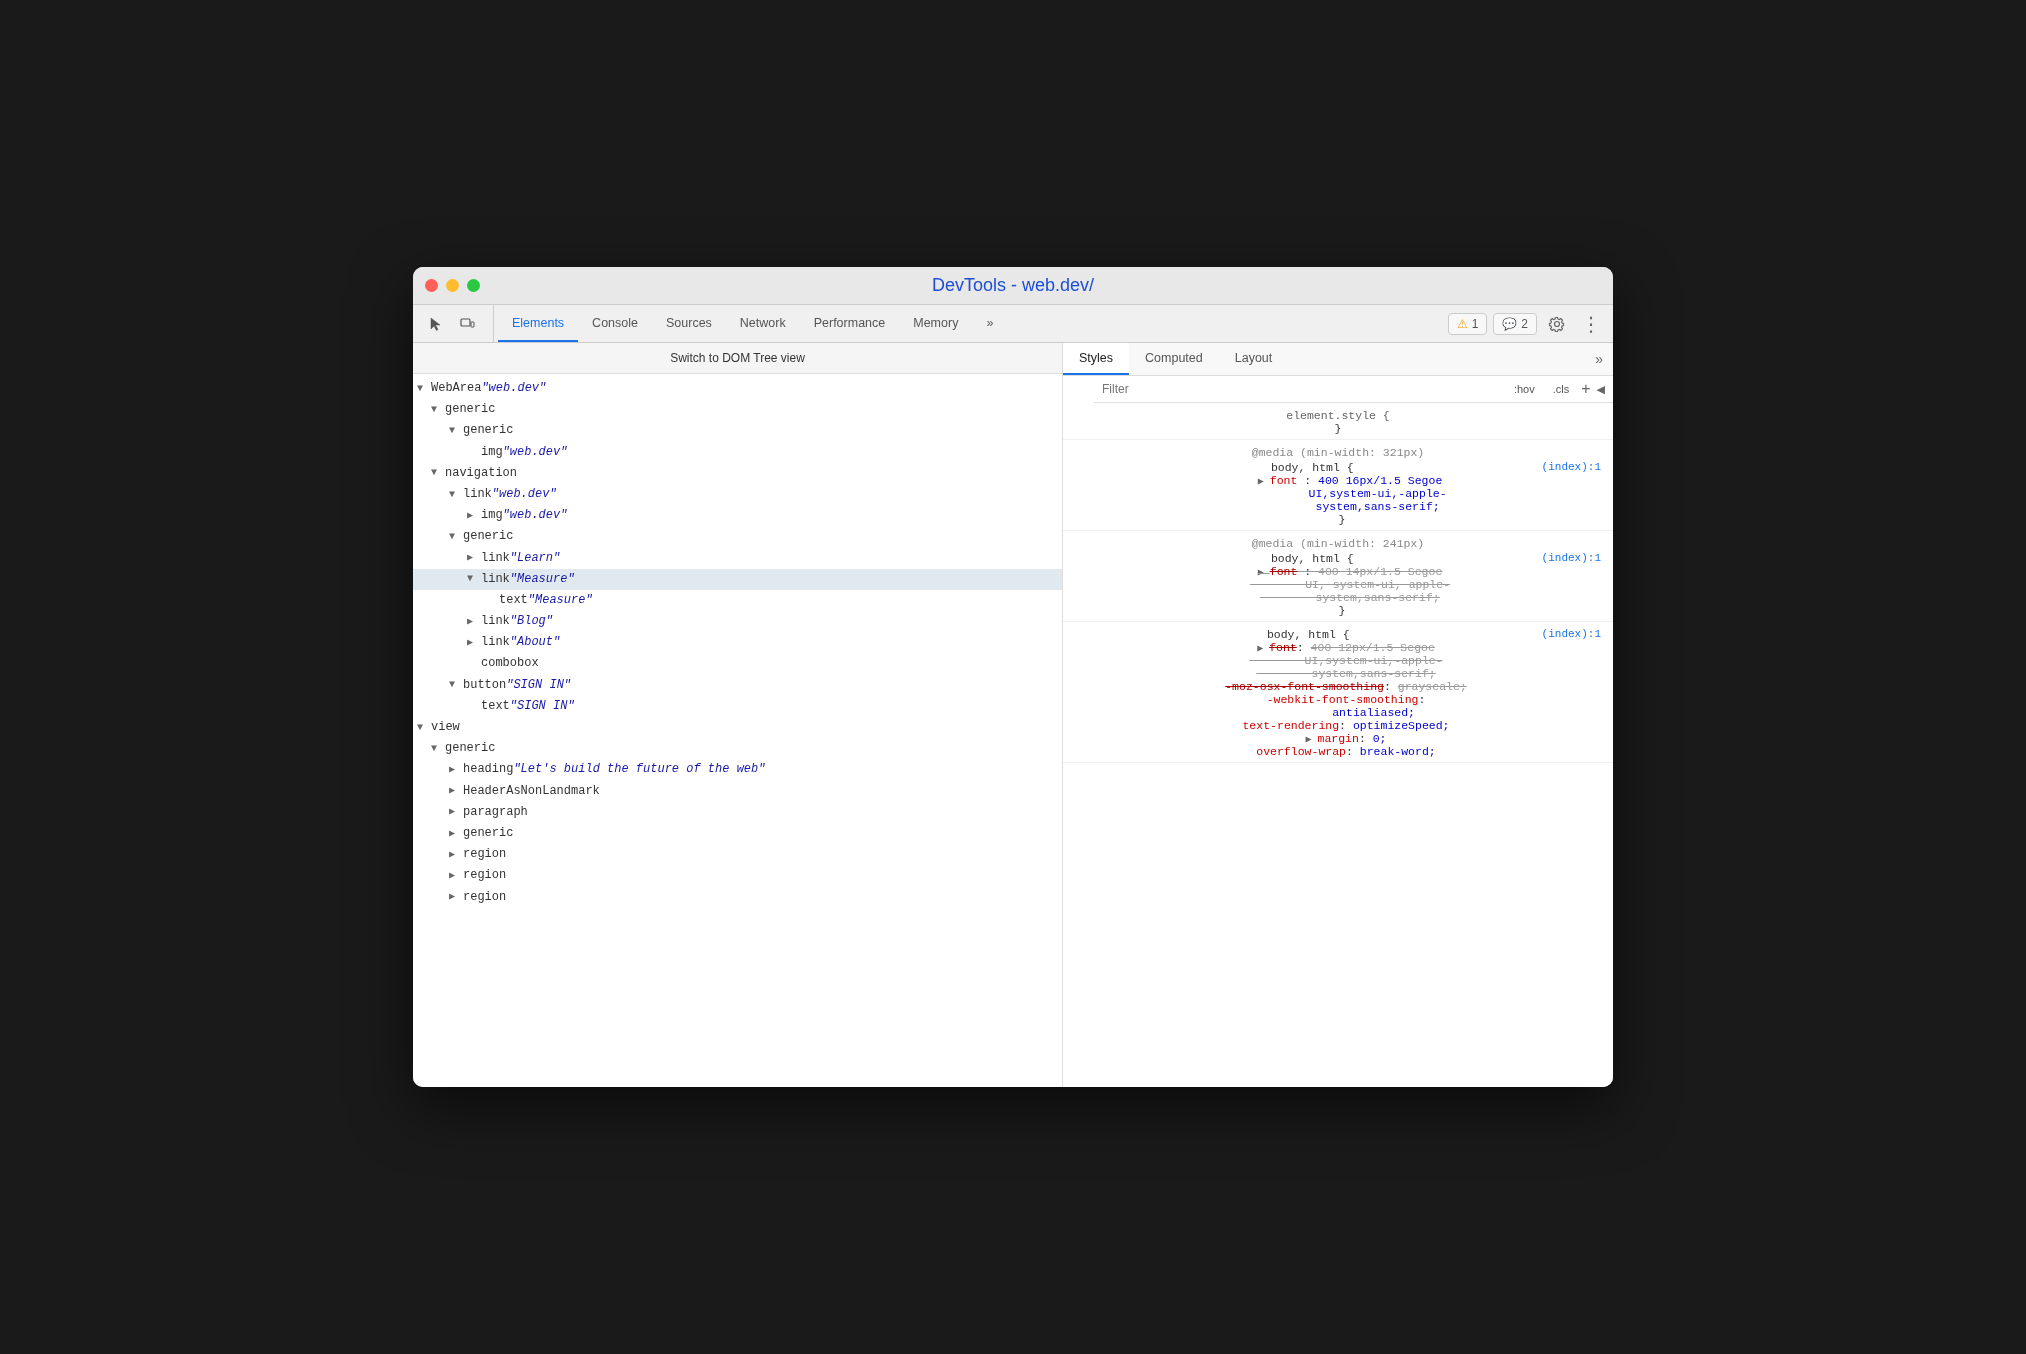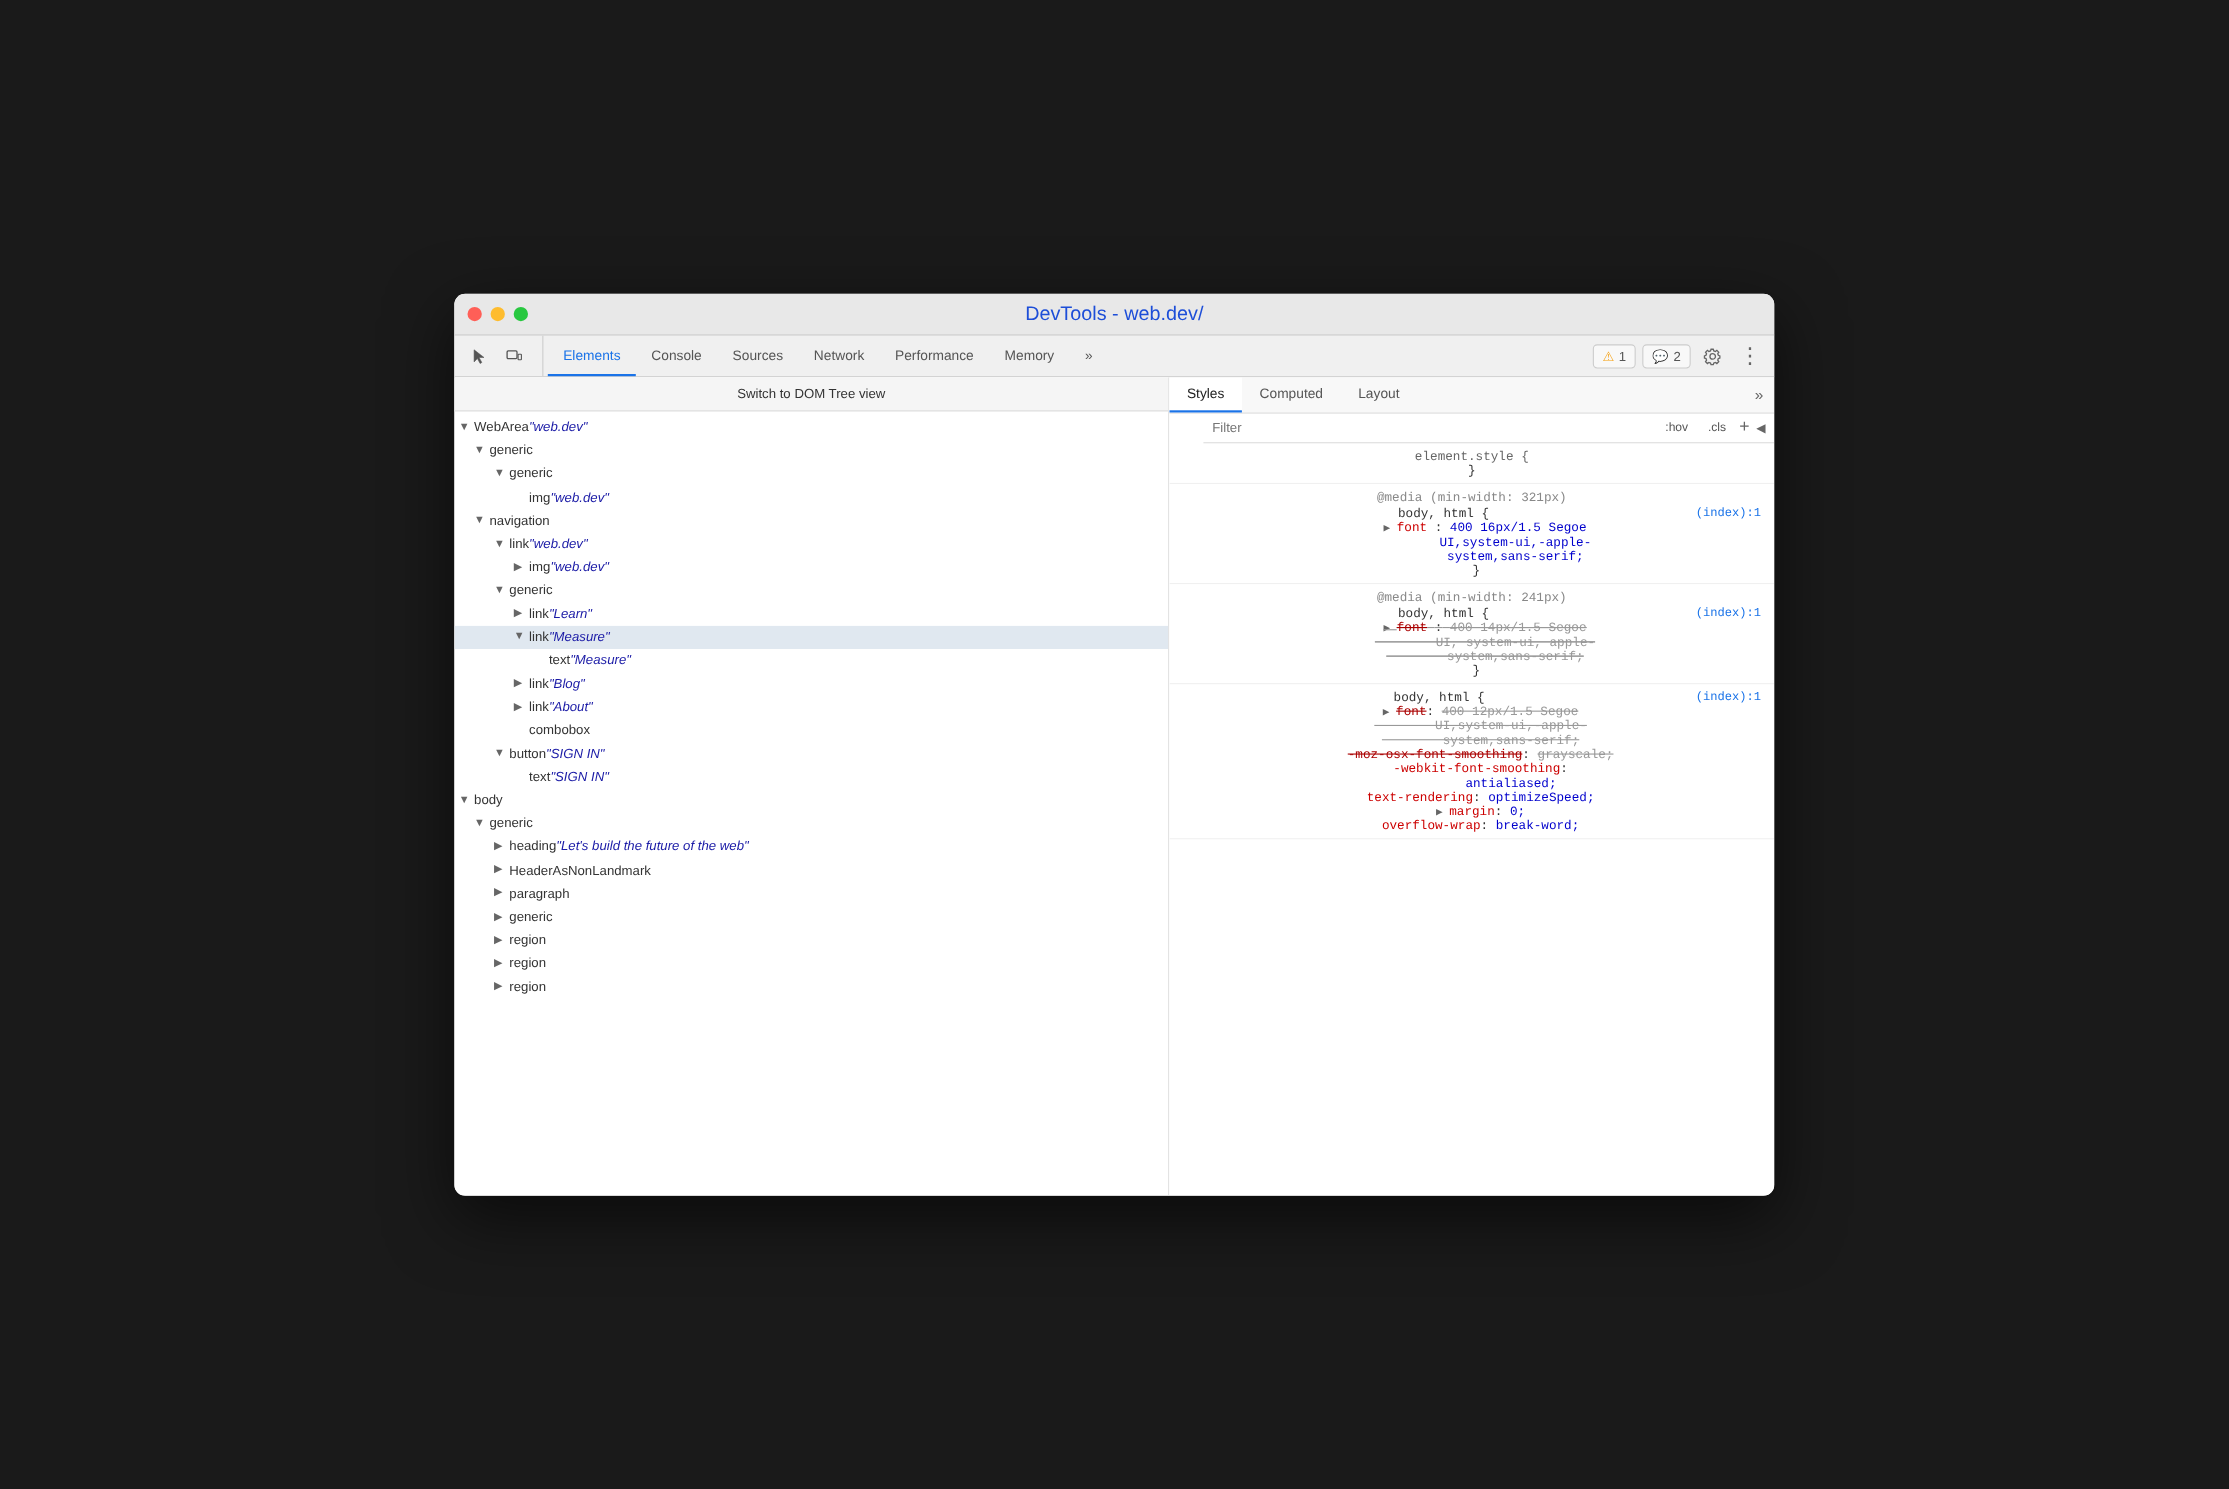--- a/index.html
+++ b/index.html
@@ -145,21 +145,21 @@
       padding: 8px;
       font-size: 12px;
       color: #333;
       cursor: pointer;
     }
 
     .dom-tree {
       flex: 1;
       overflow-y: auto;
       padding: 4px 0;
-      font-family: Liberation Sans, sans-serif;
+      font-family: Liberation Mono, monospace;
       font-size: 12px;
       line-height: 1.6;
     }
 
     .tree-item {
       padding: 1px 8px 1px 0;
       cursor: pointer;
       white-space: nowrap;
       color: #333;
     }
@@ -490,21 +490,21 @@
             <span class="arrow leaf"></span>
             <span class="node-type">text </span>
               <span class="node-string">"SIGN IN"</span>
           </span>
         </div>
 
         <div class="tree-item">
           <span class="tree-row">
             <span class="indent" style="padding-left:4px;"></span>
             <span class="arrow expanded"></span>
-            <span class="node-type">body</span>
+            <span class="node-type">view</span>
           </span>
         </div>
 
         <div class="tree-item">
           <span class="tree-row">
             <span class="indent" style="padding-left:18px;"></span>
             <span class="arrow expanded"></span>
             <span class="node-type">generic</span>
           </span>
         </div>

